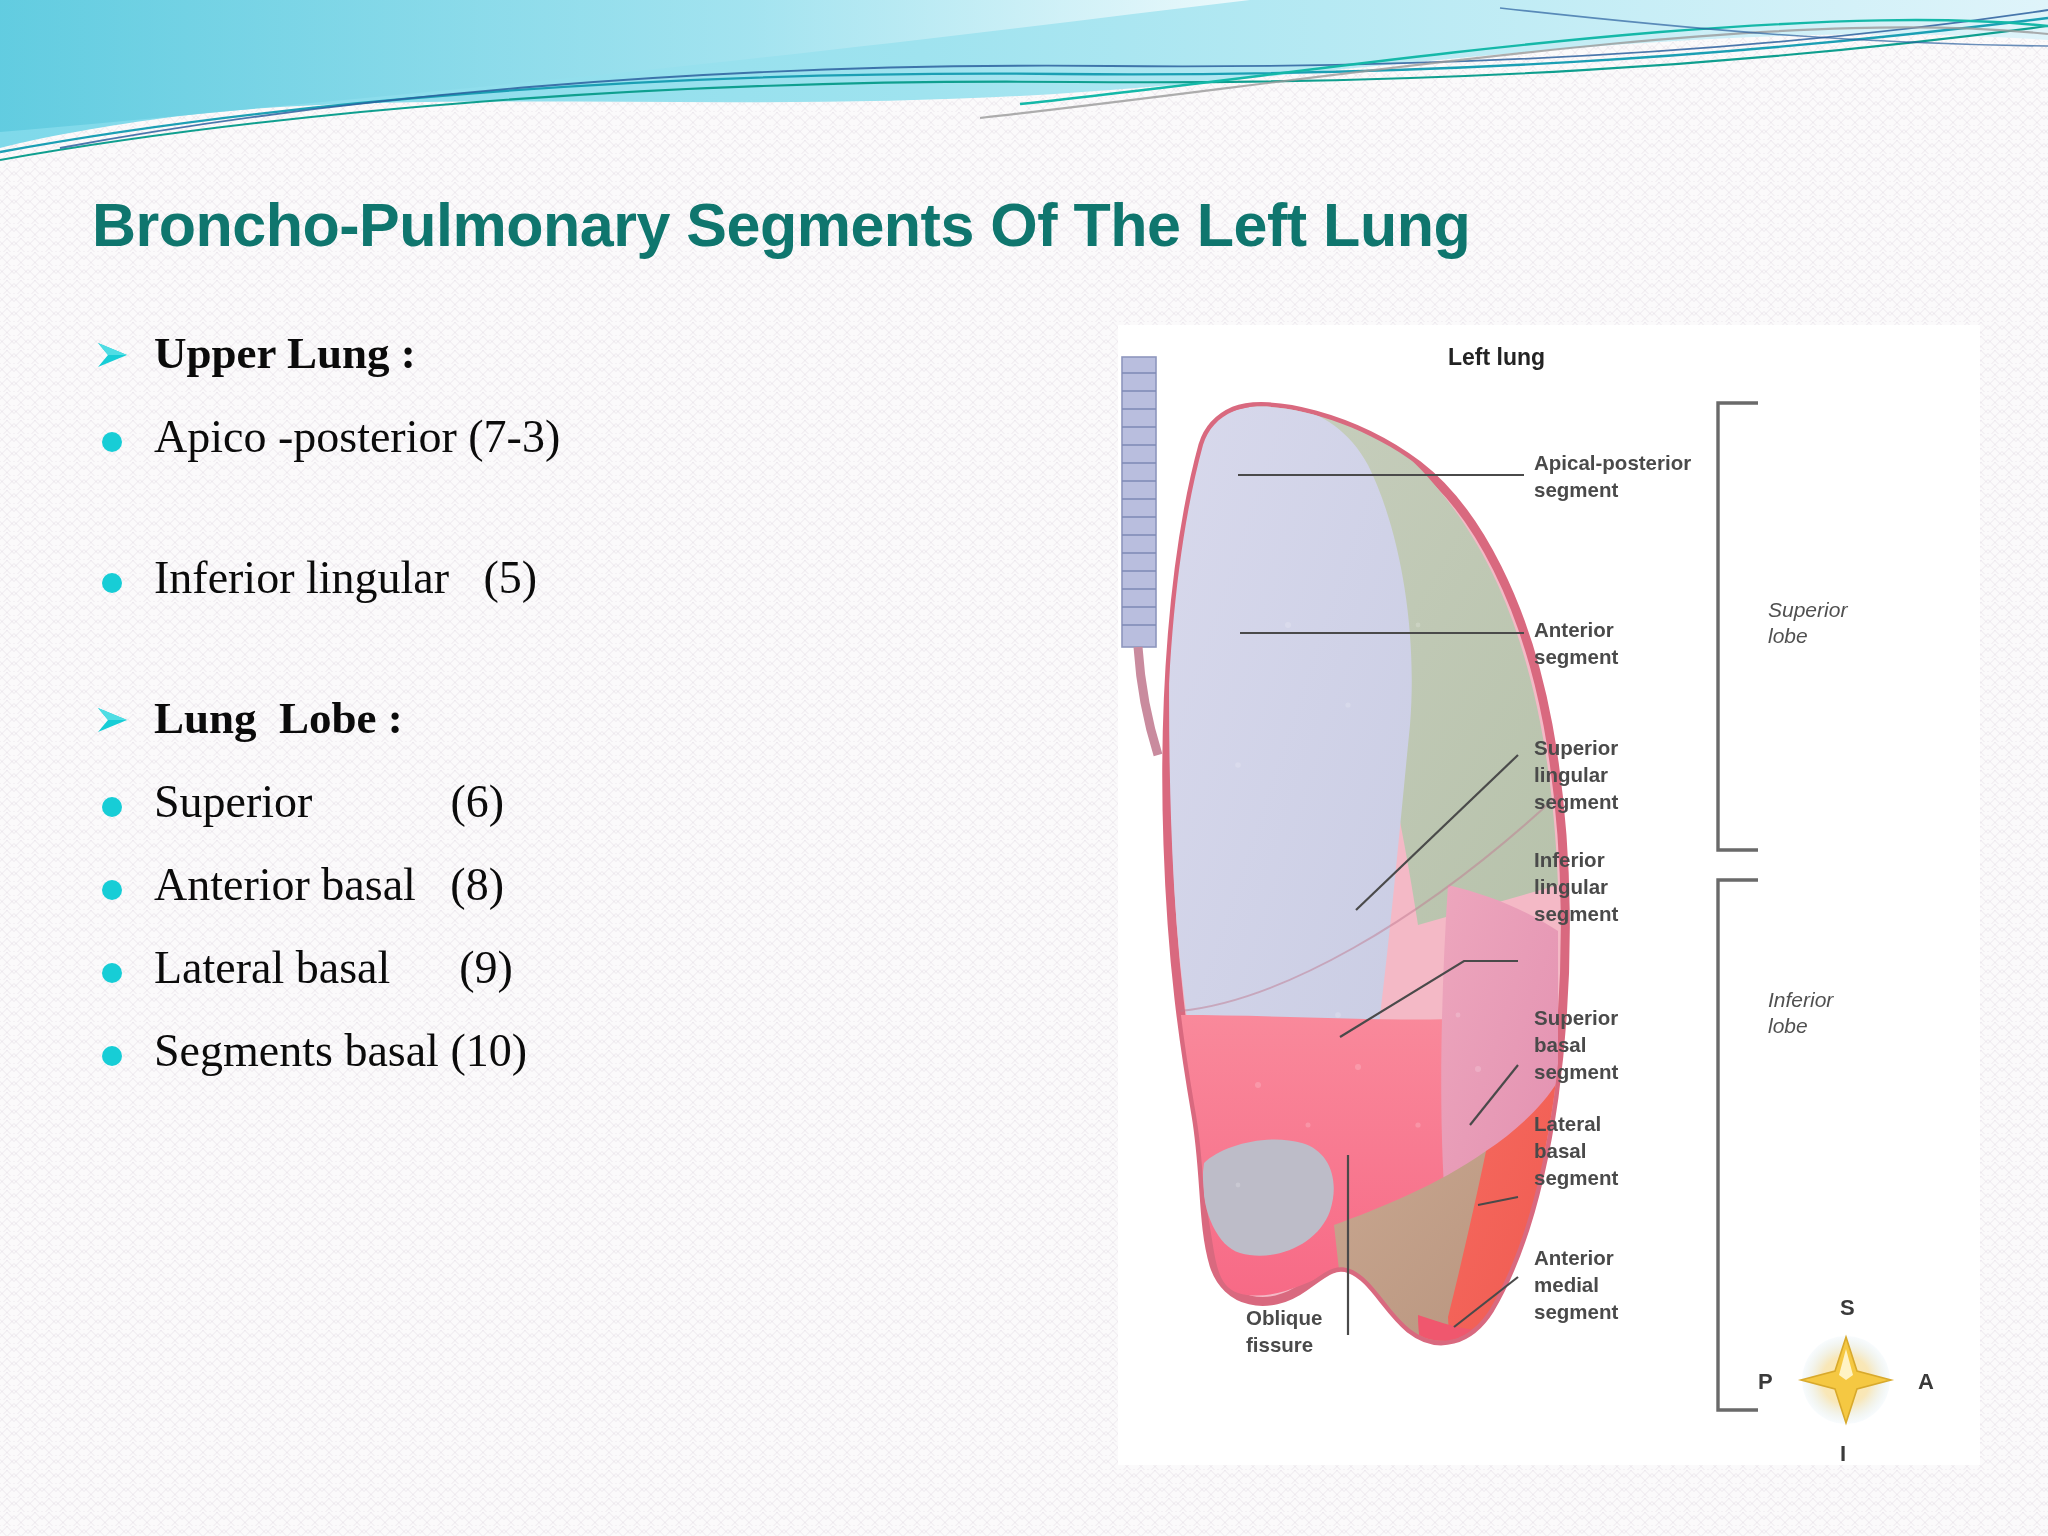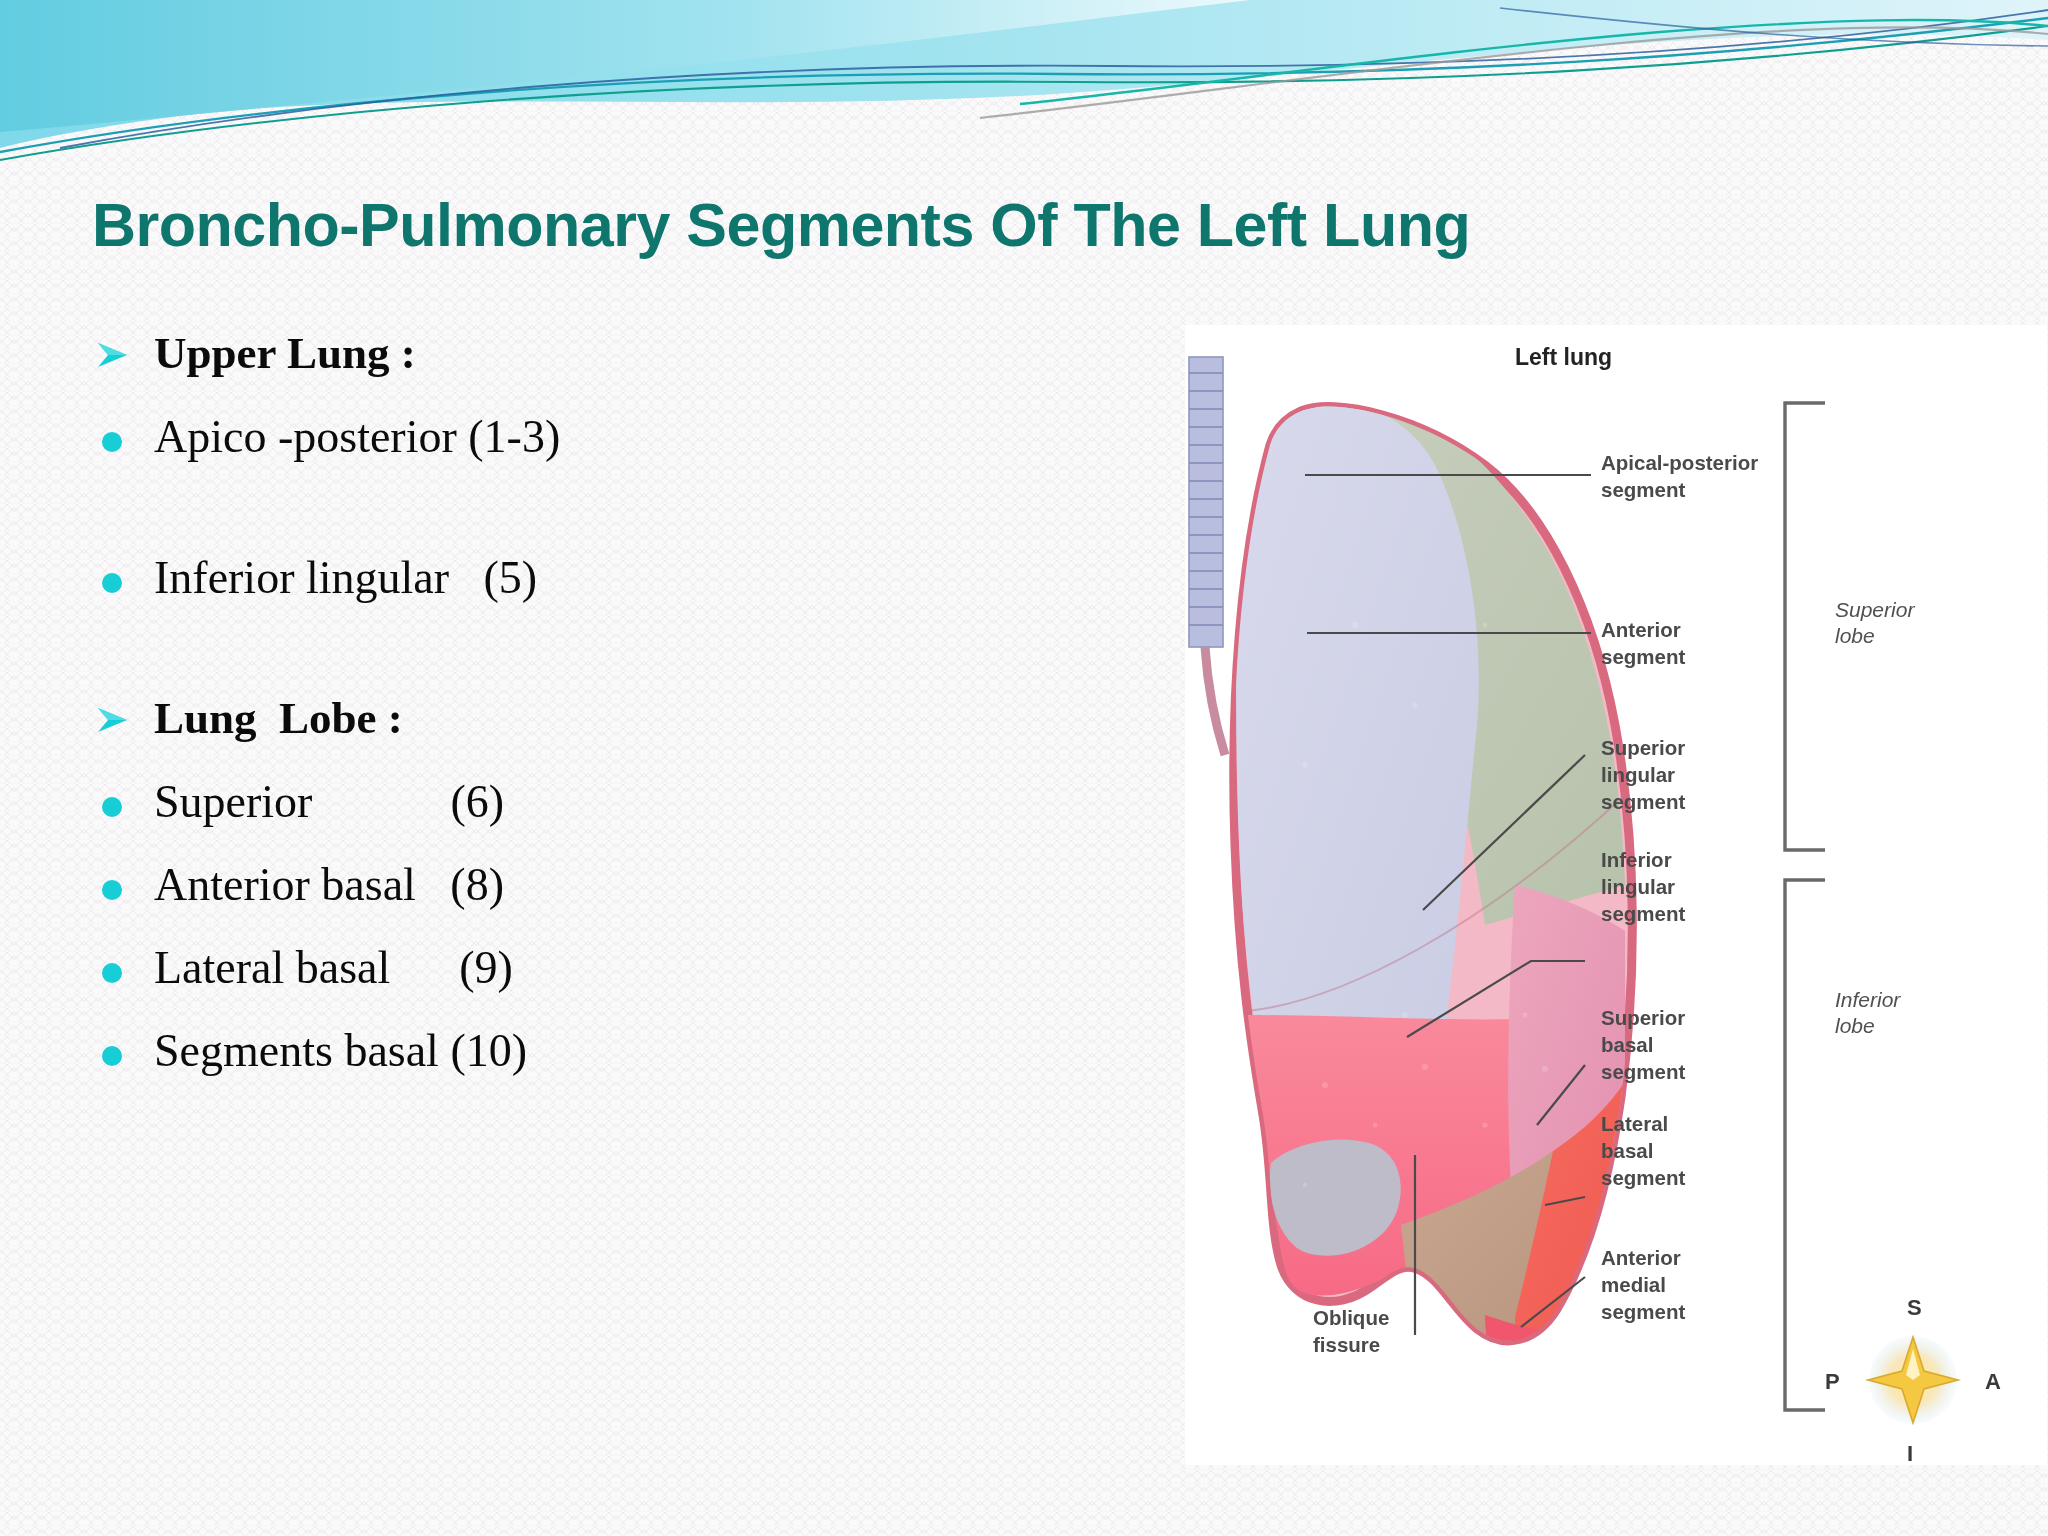--- a/index.html
+++ b/index.html
@@ -79,21 +79,21 @@
   .li-row.heading .li-text {
     font-weight:bold;
     font-size:45px;
   }
   .li-label { display:inline-block; }
   .li-num { display:inline-block; }
 
   
   #diagram-panel {
     position:absolute;
-    left:1185px; top:325px;
+    left:1118px; top:325px;
     width:862px; height:1140px;
     background:#fdba74;
   }
   #diagram-svg { display:block; width:862px; height:1140px; }
 
   .dlabel {
     font-family:"Liberation Sans", sans-serif;
     font-size:20.5px;
     font-weight:bold;
     fill:#4a4a4a;
@@ -160,21 +160,21 @@
           <path d="M2,1 L31,13 L2,25 L12,13 Z" fill="#17cdd6"></path>
           <path d="M2,1 L31,13 L12,13 Z" fill="#4fdde4"></path>
         </svg>
       </div>
       <div class="li-text"><span class="li-label">Upper Lung :</span></div>
     </div>
     <div class="li-row">
       <div class="bullet-cell">
         <span class="dot-bullet"></span>
       </div>
-      <div class="li-text"><span class="li-label">Apico -posterior </span><span class="li-num">(1-3)</span></div>
+      <div class="li-text"><span class="li-label">Apico -posterior </span><span class="li-num">(7-3)</span></div>
     </div>
     <div class="li-row spacer"></div>
     <div class="li-row">
       <div class="bullet-cell">
         <span class="dot-bullet"></span>
       </div>
       <div class="li-text"><span class="li-label">Inferior lingular   </span><span class="li-num">(5)</span></div>
     </div>
     <div class="li-row spacer"></div>
     <div class="li-row heading">

